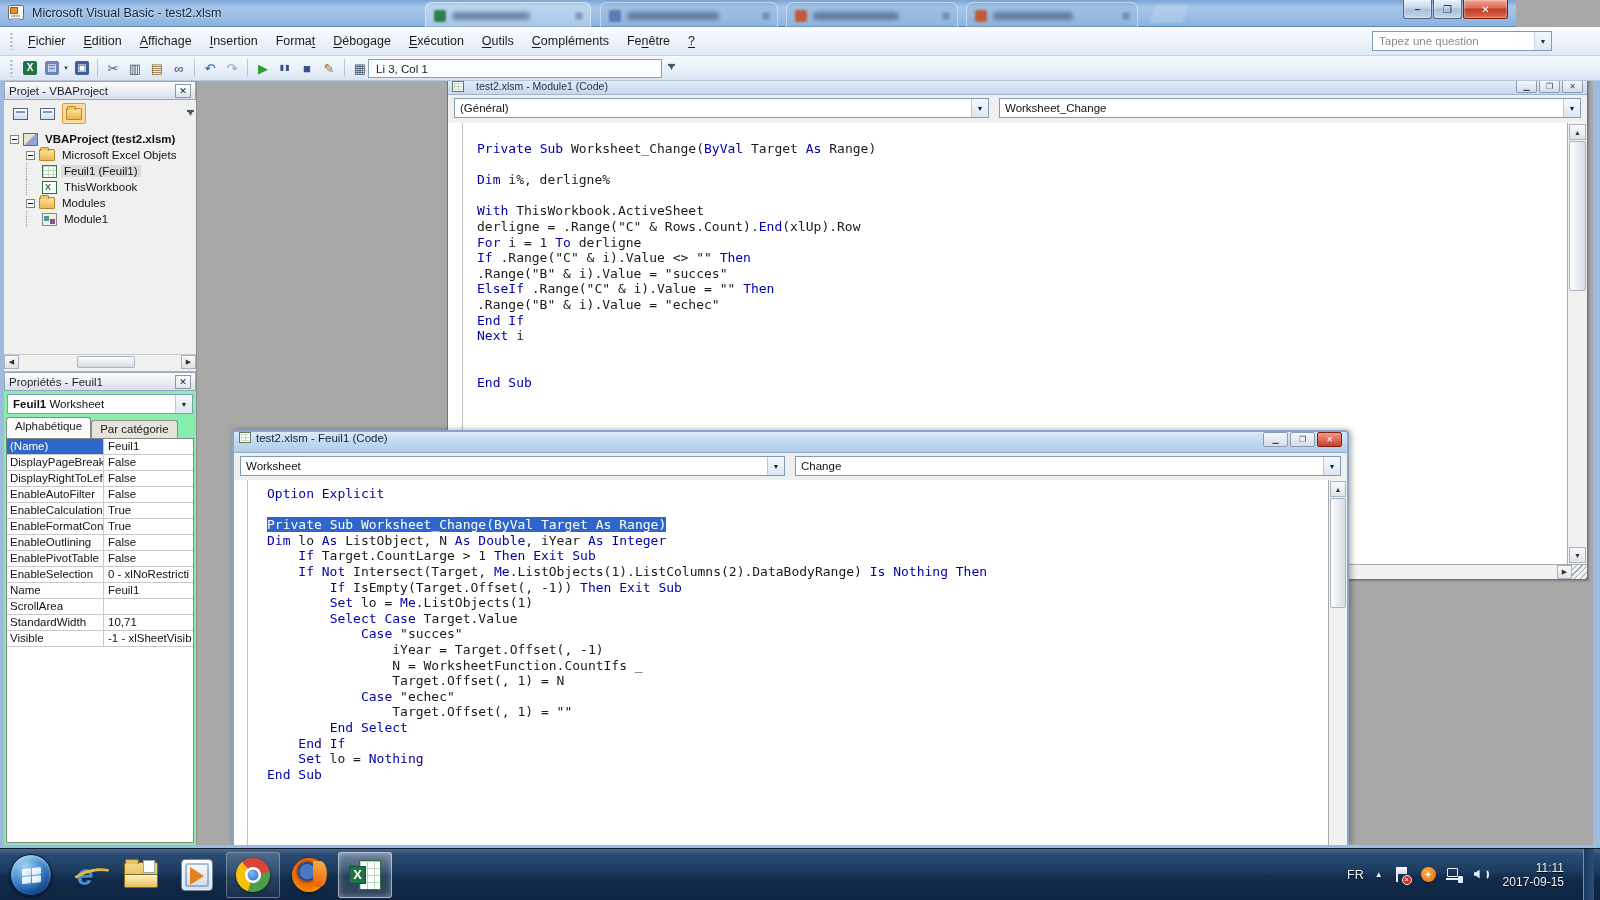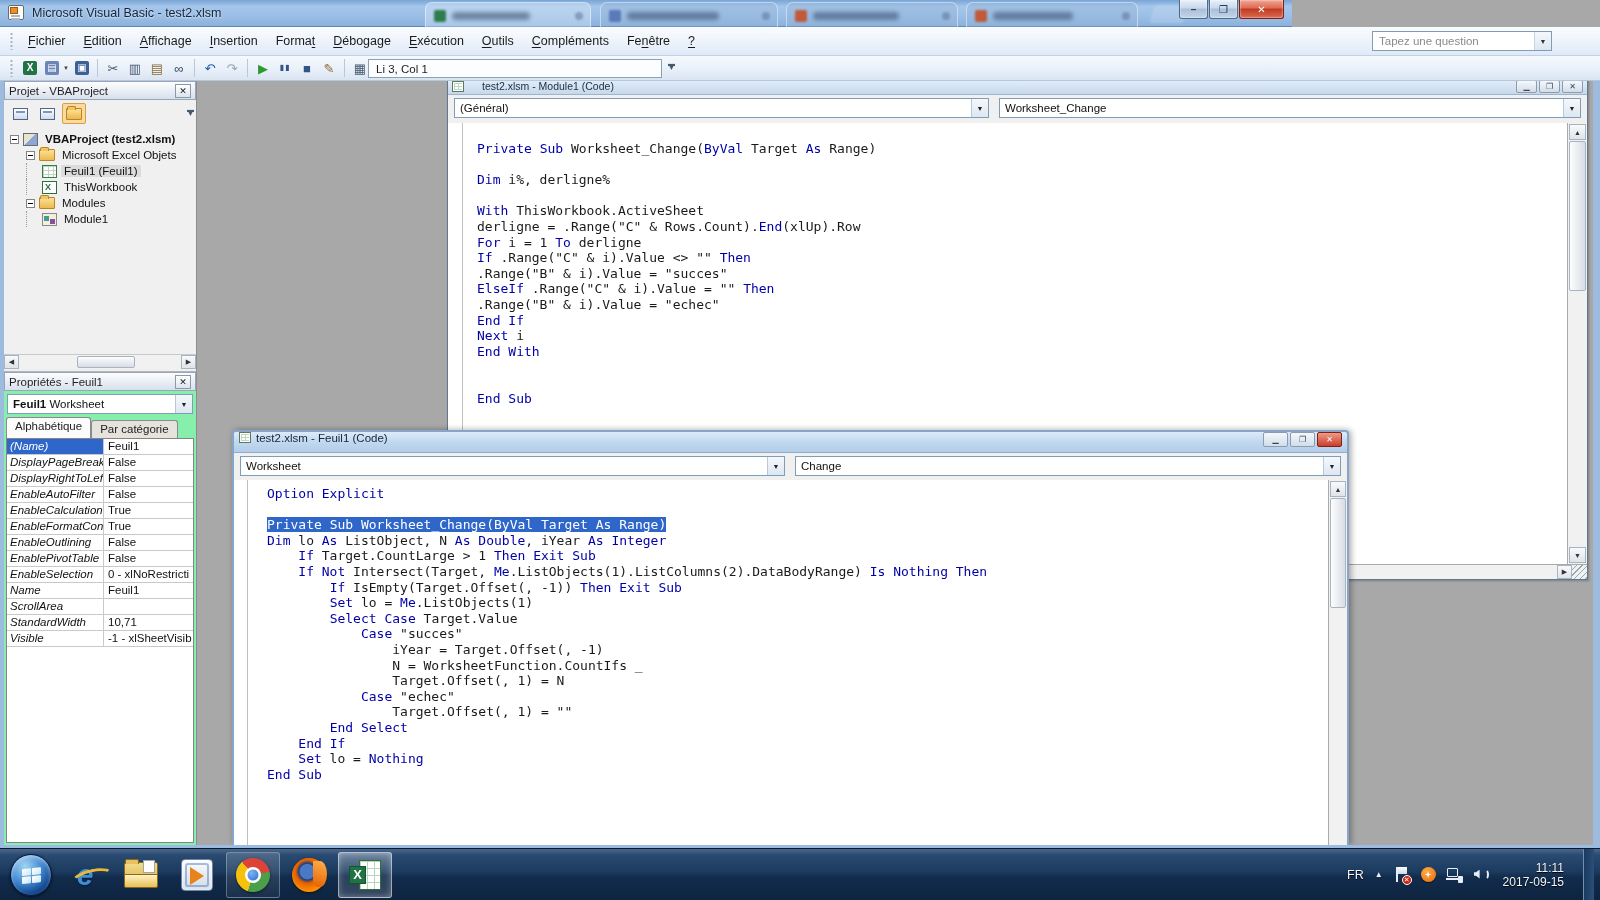--- a/index.html
+++ b/index.html
@@ -1,20 +1,20 @@
 <!DOCTYPE html>
 <html><head>
 <meta charset="utf-8">
 <style>
   *{margin:0;padding:0;box-sizing:border-box;}
   html,body{width:1600px;height:900px;overflow:hidden;}
   body{font-family:"Liberation Sans","DejaVu Sans",sans-serif;font-size:12px;position:relative;background:#a8a8a8;cursor:default;}
 
   
-  .titlebar{position:absolute;left:0;top:0;width:1292px;height:27px;
+  .titlebar{position:absolute;left:0;top:0;width:1516px;height:27px;
     background:linear-gradient(180deg,#79a5d6 0%,#a5c6ea 25%,#9cbfe6 60%,#8bb2dd 100%);
     border-bottom:1px solid #5e88b5;z-index:50;}
   .tb-appicon{position:absolute;left:8px;top:5px;width:16px;height:15px;background:#fdfdfa;border:1px solid #6b6b6b;border-radius:2px;}
   .tb-appicon:before{content:"";position:absolute;left:1px;top:1px;width:6px;height:5px;background:#e8902c;border:1px solid #9c5a10;}
   .tb-appicon:after{content:"";position:absolute;left:2px;bottom:2px;width:9px;height:2px;background:#aab6c8;box-shadow:0 3px 0 #aab6c8;}
   .tb-title{position:absolute;left:32px;top:6px;font-size:12.5px;color:#13233c;text-shadow:0 1px 2px rgba(255,255,255,.7);}
   
   .btab{position:absolute;top:2px;height:25px;border-radius:7px 7px 0 0;background:rgba(215,232,248,.40);border:1px solid rgba(255,255,255,.45);border-bottom:none;}
   .btab .blurbar{position:absolute;top:9px;left:26px;height:8px;border-radius:4px;background:rgba(55,75,105,.55);filter:blur(2px);}
   .btab .tabico{position:absolute;left:8px;top:7px;width:12px;height:12px;border-radius:2px;background:#2f7d4f;filter:blur(1px);}
@@ -101,21 +101,21 @@
   .props-panel{flex:1;display:flex;flex-direction:column;}
   .obj-combo-row{padding:3px 3px 2px 3px;}
   .combo{height:20px;background:#fff;border:1px solid #7f9db9;display:flex;align-items:center;position:relative;}
   .combo .ctext{flex:1;padding-left:5px;font-size:11.5px;color:#111;white-space:nowrap;overflow:hidden;}
   .combo .carrow{width:17px;align-self:stretch;display:flex;align-items:center;justify-content:center;font-size:7px;color:#222;background:linear-gradient(180deg,#f4f8fc,#dde7f2);border-left:1px solid #b9c9da;}
   .prop-tabs{display:flex;align-items:flex-end;height:21px;padding:0 2px;margin-top:1px;}
   .ptab{font-size:11.5px;padding:2px 8px 3px;border:1px solid #8a8a8a;border-bottom:none;border-radius:3px 3px 0 0;background:#e6e2dc;color:#222;height:18px;}
   .ptab.active{background:#fcfcfc;height:21px;position:relative;z-index:2;}
   .prop-grid{flex:1;margin:0 2px 2px;border:1px solid #848484;background:#fff;overflow:hidden;}
   .prow{display:flex;height:16px;border-bottom:1px solid #c9c9c9;font-size:11.5px;}
-  .pkey{width:97px;flex:none;border-right:1px solid #c9c9c9;padding:1px 9px 0 3px;white-space:nowrap;overflow:hidden;color:#111;font-style:italic;}
+  .pkey{width:97px;flex:none;border-right:1px solid #c9c9c9;padding:1px 9px 0 3px;white-space:nowrap;overflow:hidden;color:#111;}
   .pkey.sel{background:#2e66c9;color:#fff;}
   .pval{flex:1;padding:1px 0 0 4px;white-space:nowrap;overflow:hidden;color:#111;}
 
   
   .mdi{flex:1;position:relative;background:#a8a8a8;overflow:hidden;}
 
   
   .cw-combo-row{display:flex;gap:10px;padding:3px 6px;background:#f0f0f0;}
   .code-area{position:absolute;background:#fff;}
   .code-margin{position:absolute;left:0;top:0;bottom:0;width:15px;background:#fff;border-right:1px solid #c0c0c0;}
@@ -128,21 +128,21 @@
   .vscroll .up,.vscroll .dn{position:absolute;left:1px;right:1px;height:16px;background:linear-gradient(180deg,#f8fafc,#dfe4ea);border:1px solid #a8b4c2;display:flex;align-items:center;justify-content:center;font-size:7px;color:#333;}
   .vscroll .up{top:1px;}
   .vscroll .dn{bottom:1px;}
   .vscroll .vthumb{position:absolute;left:1px;right:1px;top:18px;height:100px;background:linear-gradient(90deg,#fdfdfd,#d8dde4);border:1px solid #a8b4c2;border-radius:2px;}
   .cw-bottom{position:absolute;left:0;right:0;bottom:0;height:15px;background:#f1f1f1;border-top:1px solid #aaa;display:flex;justify-content:flex-end;}
   .grip{width:15px;height:14px;background:repeating-linear-gradient(135deg,transparent 0 3px,#9aa4ae 3px 4px);}
 
   
   .module-win{position:absolute;left:250px;top:-4px;width:1141px;height:503px;background:#f0f0f0;border:1px solid #5f7894;box-shadow:1px 1px 2px rgba(0,0,0,.25);}
   .mw-title{height:17px;background:linear-gradient(180deg,#e7f0fa,#c6d8ec);border-bottom:1px solid #9fb4cc;display:flex;align-items:center;padding:0 4px;position:relative;}
-  .mw-title .wt{font-size:10.5px;color:#1c2c40;margin-left:18px;flex:1;}
+  .mw-title .wt{font-size:10.5px;color:#1c2c40;margin-left:12px;flex:1;}
   .miniico{width:12px;height:11px;background:#fff;border:1px solid #5a7a5a;position:relative;flex:none;}
   .miniico:before{content:"";position:absolute;inset:1px;background-image:linear-gradient(#bcd8c0 1px,transparent 1px),linear-gradient(90deg,#bcd8c0 1px,transparent 1px);background-size:4px 3px;}
   .wbtns{display:flex;gap:2px;}
   .wbtn{width:21px;height:13px;border:1px solid #8c9cb0;background:linear-gradient(180deg,#f4f8fb,#d3dde8);display:flex;align-items:center;justify-content:center;font-size:8px;color:#33475e;border-radius:2px;}
   .wbtn.red{background:linear-gradient(180deg,#ee9a88,#cc3d28);color:#fff;border-color:#7e2012;}
 
   
   .sheet-win{position:absolute;left:35px;top:349px;width:1117px;height:415px;background:#f0f0f0;
     border:2px solid #87a5c8;border-bottom:none;border-radius:4px 4px 0 0;box-shadow:2px 0 6px rgba(0,0,0,.35);}
   .sw-title{height:21px;background:linear-gradient(180deg,#dcebfa 0%,#c2d8ef 50%,#b2cce9 100%);border-bottom:1px solid #93accb;display:flex;align-items:flex-start;padding:0 5px;border-radius:3px 3px 0 0;}
@@ -499,21 +499,20 @@
             <div class="code-line"><span class="ln"></span></div>
             <div class="code-line"><span class="ln"><b class="kw">With</b> ThisWorkbook.ActiveSheet</span></div>
             <div class="code-line"><span class="ln">derligne = .Range("C" &amp; Rows.Count).<b class="kw">End</b>(xlUp).Row</span></div>
             <div class="code-line"><span class="ln"><b class="kw">For</b> i = 1 <b class="kw">To</b> derligne</span></div>
             <div class="code-line"><span class="ln"><b class="kw">If</b> .Range("C" &amp; i).Value &lt;&gt; "" <b class="kw">Then</b></span></div>
             <div class="code-line"><span class="ln">.Range("B" &amp; i).Value = "succes"</span></div>
             <div class="code-line"><span class="ln"><b class="kw">ElseIf</b> .Range("C" &amp; i).Value = "" <b class="kw">Then</b></span></div>
             <div class="code-line"><span class="ln">.Range("B" &amp; i).Value = "echec"</span></div>
             <div class="code-line"><span class="ln"><b class="kw">End</b> <b class="kw">If</b></span></div>
             <div class="code-line"><span class="ln"><b class="kw">Next</b> i</span></div>
-            <div class="code-line"><span class="ln"><b class="kw">End</b> <b class="kw">With</b></span></div>
             <div class="code-line"><span class="ln"></span></div>
             <div class="code-line"><span class="ln"></span></div>
             <div class="code-line"><span class="ln"><b class="kw">End</b> <b class="kw">Sub</b></span></div>
           </div>
         <div class="vscroll">
           <span class="up">▲</span>
           <span class="vthumb" style="height:150px;"></span>
           <span class="dn" style="bottom:16px;">▼</span>
         </div>
         <div class="cw-bottom">

